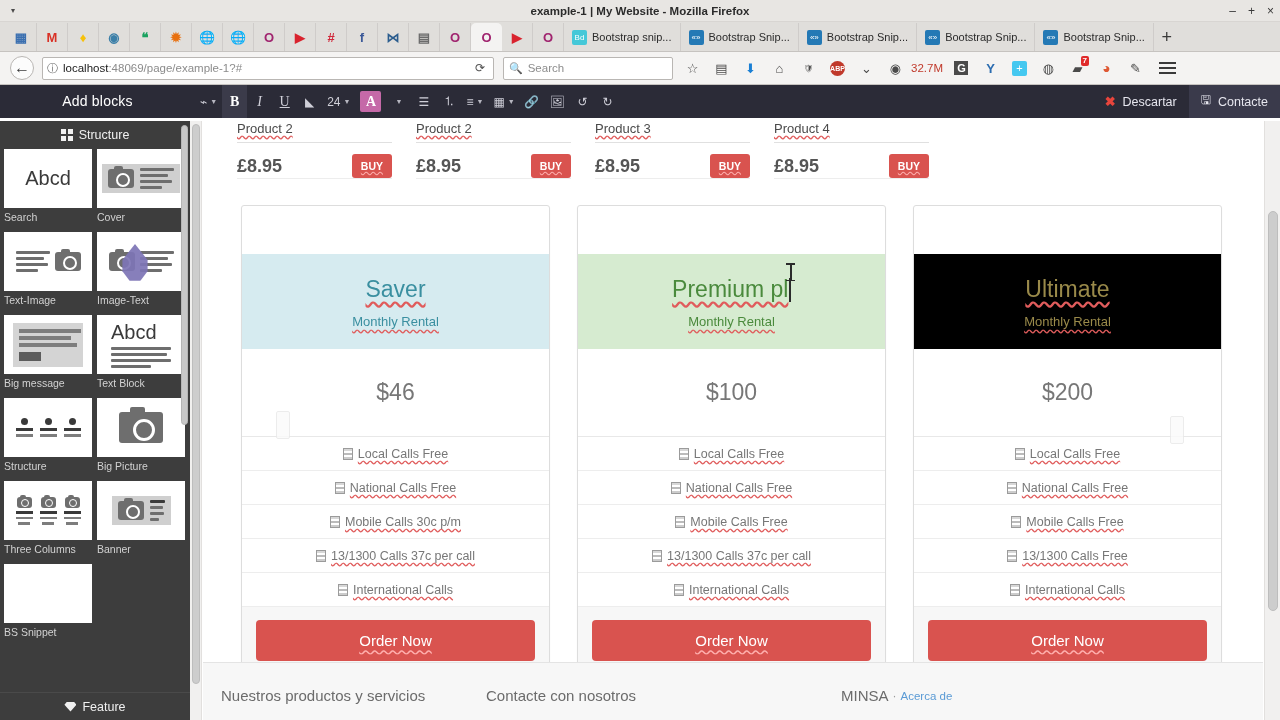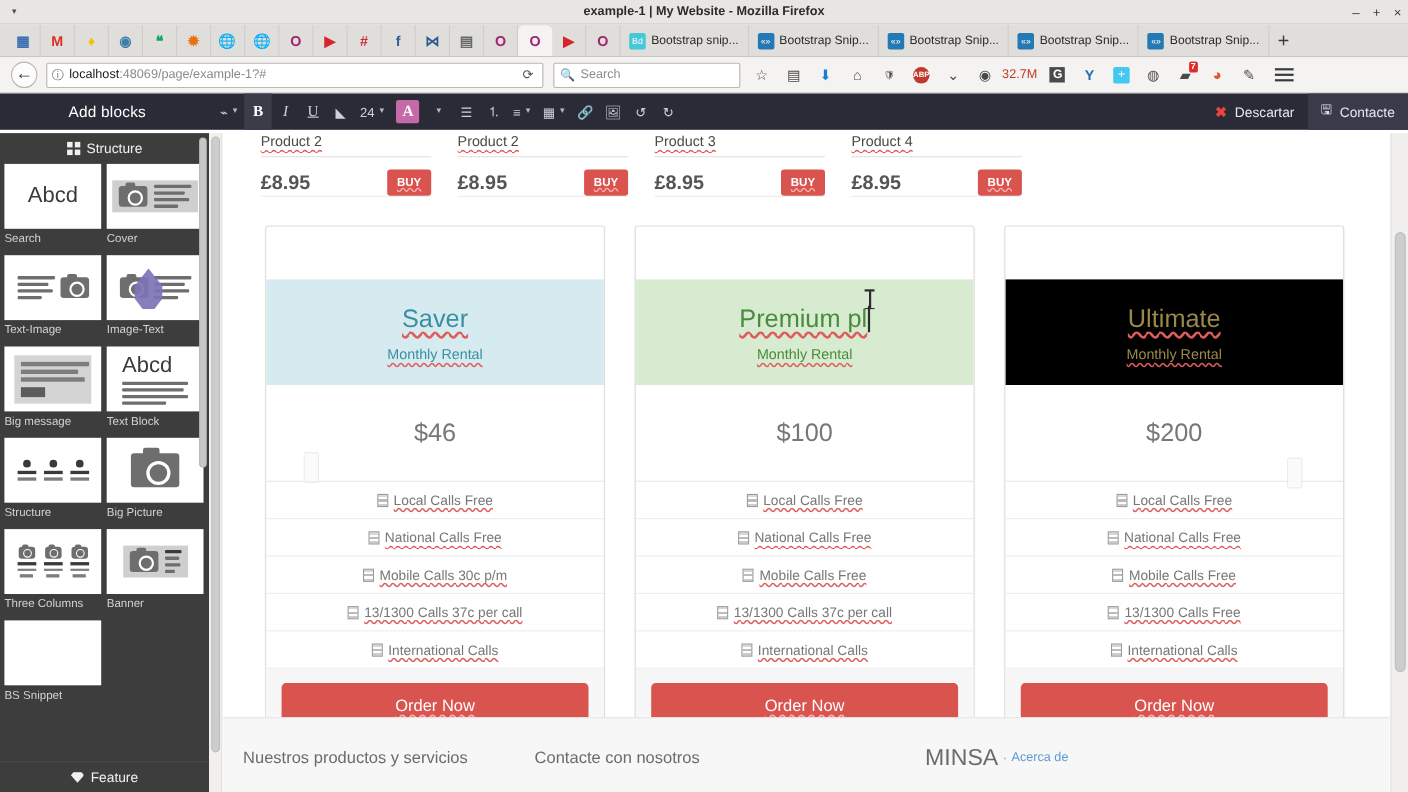--- a/index.html
+++ b/index.html
@@ -321,30 +321,30 @@
   .ibeam .b { left: 0; bottom: 1px; width: 9px; height: 1.5px; }
 
   .ghost-handle {
     position: absolute; width: 14px; height: 28px;
     border: 1px solid #e8e8e8; border-radius: 2px; background: #fbfbfb;
     opacity: .8;
   }
 
   
   .page-footer {
-    position: absolute; left: 13px; right: 17px; bottom: 0; height: 68px;
+    position: absolute; left: 13px; right: 17px; bottom: 0; height: 58px;
     background: #f7f7f7; border-top: 1px solid #e4e4e4;
   }
   .pf-inner {
     display: flex; align-items: center; gap: 0px;
     padding: 24px 0 0 18px; font-size: 15px; color: #6b6b6b;
   }
   .pf-col1 { width: 265px; }
   .pf-col2 { width: 355px; }
-  .pf-brand { font-size: 21px; color: #6b6b6b; }
+  .pf-brand { font-size: 15px; color: #6b6b6b; }
   .pf-sep { color: #9b9b9b; margin: 0 4px; font-size: 12px; }
   .pf-link { color: #5b9bd5; font-size: 11.5px; }
 </style>
 </head>
 <body>
 
 <div class="app">
 
   <div class="titlebar">
     <div class="tb-menu-arrow">▾</div>

